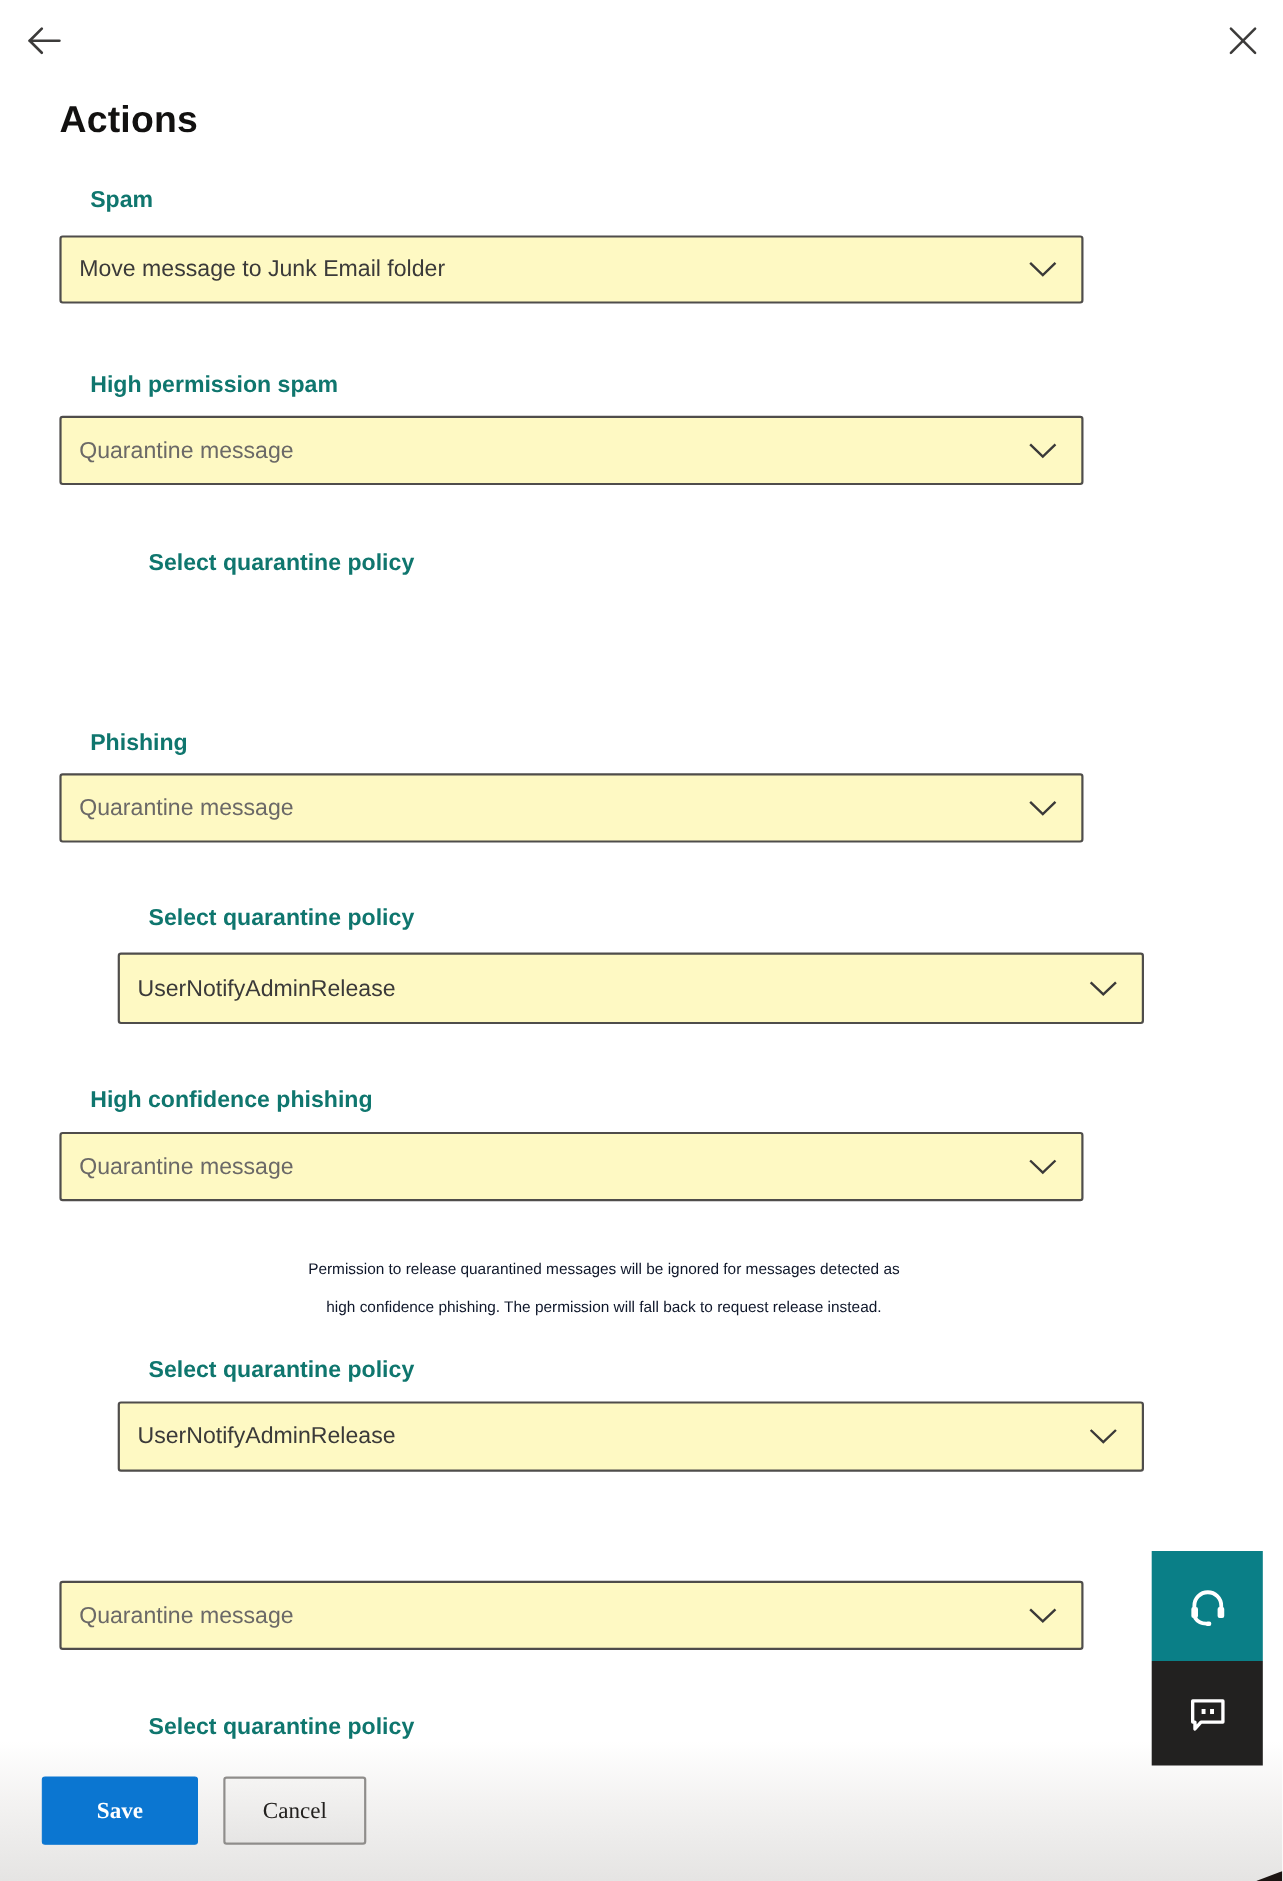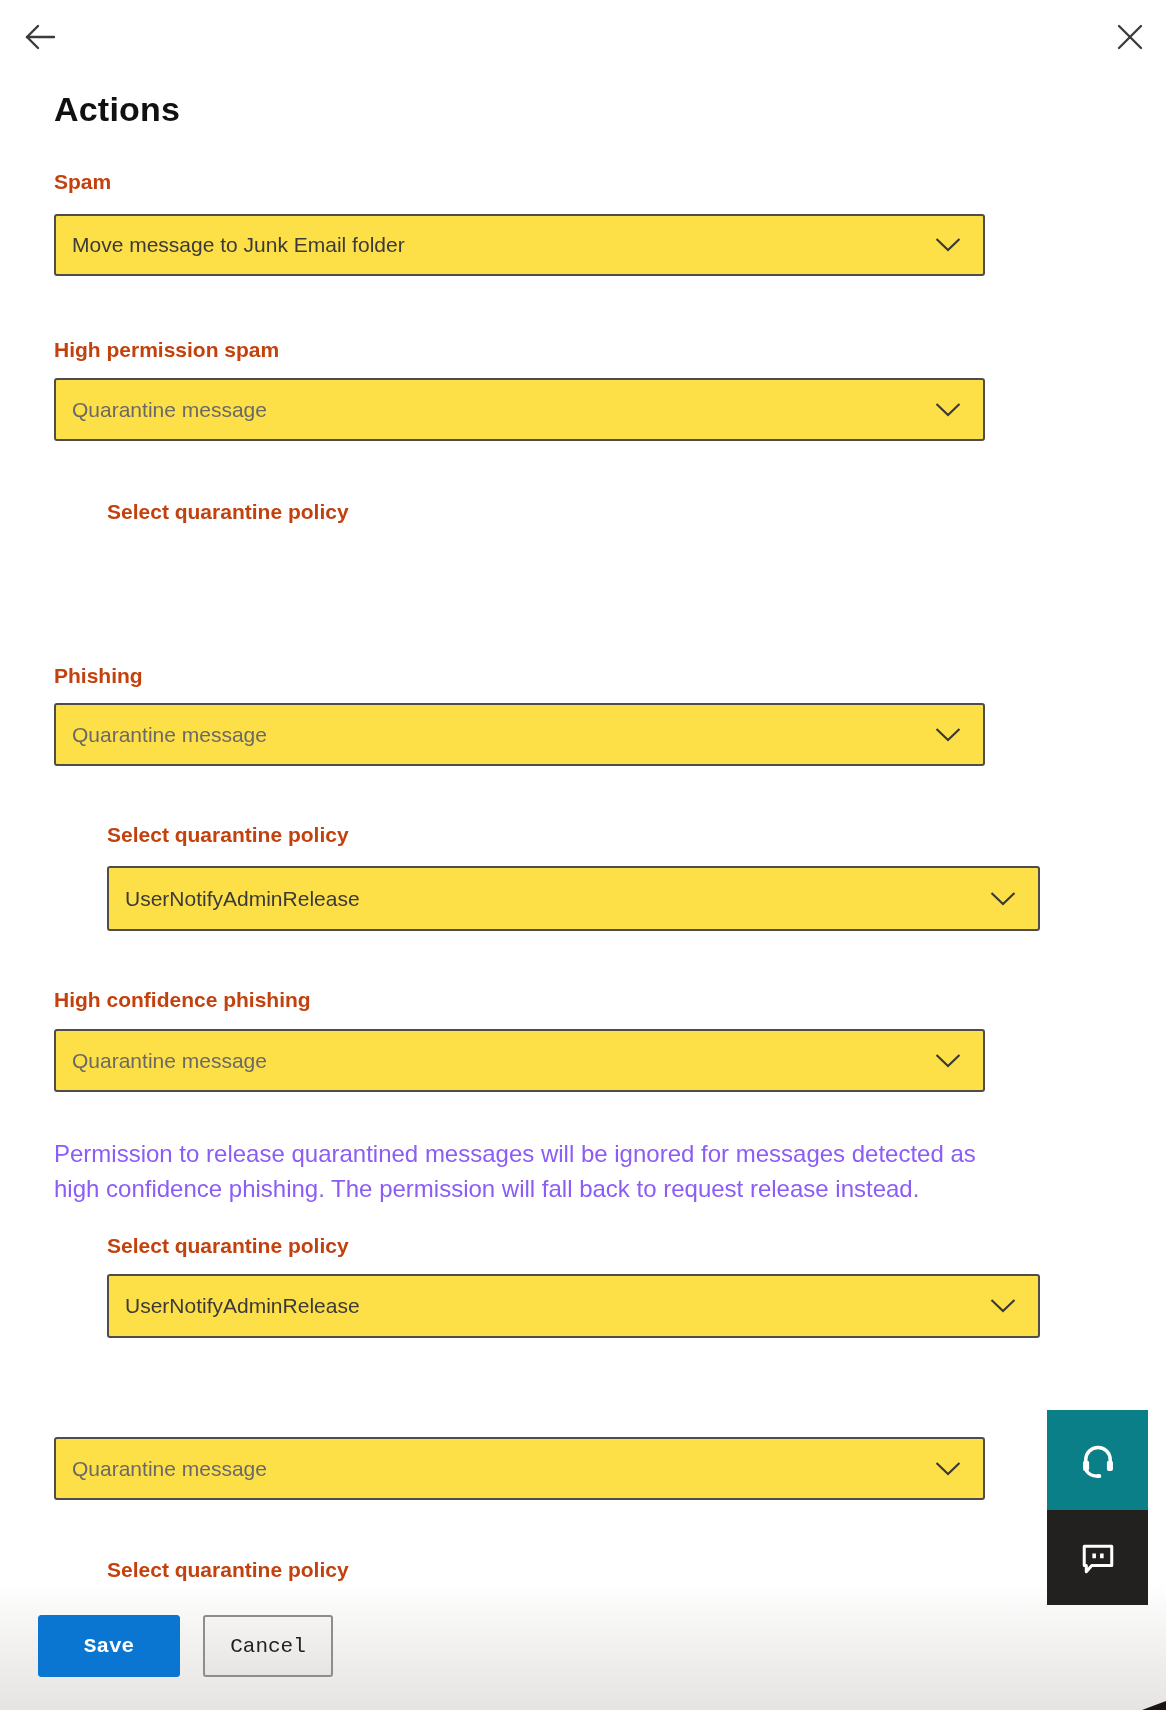--- a/index.html
+++ b/index.html
@@ -6,34 +6,34 @@
   html,body { width:1166px; height:1710px; }
   body { font-family:"Liberation Sans", sans-serif; background:#ffffff; }
   #screen { position:relative; width:1166px; height:1710px; overflow:hidden; background:#ffffff;padding-left:24px; }
 
   .iconbtn { position:absolute; background:transparent; border:none; cursor:pointer; padding:0; }
   #back-btn  { left:22px; top:20px; width:36px; height:36px; }
   #close-btn { left:1112px; top:20px; width:36px; height:36px; }
 
   .page-title { position:absolute; left:54px; top:90px; font-size:34px; font-weight:700; color:#121110; letter-spacing:0.2px; }
 
-  .label { position:absolute; font-size:21px; font-weight:600; color:#c2410c; line-height:28px; white-space:nowrap; }
+  .label { position:absolute; font-size:21px; font-weight:600; color:#0f766e; line-height:28px; white-space:nowrap;margin-left:28px; }
 
-  .dropdown { position:absolute; background:#fde047; border:2px solid #4f4d4b; border-radius:3px;
+  .dropdown { position:absolute; background:#fef9c3; border:2px solid #4f4d4b; border-radius:3px;
               display:flex; align-items:center; cursor:pointer; }
   .dropdown .val { padding-left:16px; font-size:21px; color:#3b3a39; white-space:nowrap; overflow:hidden; }
   .dropdown .val.muted { color:#6b6967; }
   .chev { position:absolute; right:22px; top:50%; transform:translateY(-50%); }
 
-  .note { position:absolute; left:54px; top:1136px; width:990px; font-size:24px; line-height:35px; color:#8b5cf6; }
+  .note { position:absolute; left:54px; top:1136px; width:990px; font-size:14px; line-height:35px; color:#0f172a;text-align:center; }
 
   .footer { position:absolute; left:0; top:1583px; width:1166px; height:127px; z-index:5;
             background:linear-gradient(180deg,#ffffff 0%,#f3f2f1 45%,#e5e4e3 100%); }
   .btn { position:absolute; top:32px; height:62px; font-size:21px; border-radius:3px; cursor:pointer;
-         display:flex; align-items:center; justify-content:center; font-family:Liberation Mono, monospace; }
+         display:flex; align-items:center; justify-content:center; font-family:Liberation Serif, serif; }
   #save-btn { left:38px; width:142px; background:#0b76d1; color:#ffffff; border:1px solid #0b76d1; font-weight:600; }
   #cancel-btn { left:203px; width:130px; background:linear-gradient(180deg,#f5f4f3,#e6e5e4); color:#23211f;
                 border:2px solid #8f8d8b; font-weight:400; }
 
   .support-btn { position:absolute; left:1047px; width:101px; border:none; cursor:pointer; z-index:10;
                  display:flex; align-items:center; justify-content:center; }
   #contact-btn { top:1410px; height:100px; background:#0a7f87; }
   #feedback-btn { top:1510px; height:95px; background:#222120; }
 
   #corner-artifact { position:absolute; right:0; bottom:0; width:24px; height:9px; z-index:20;

